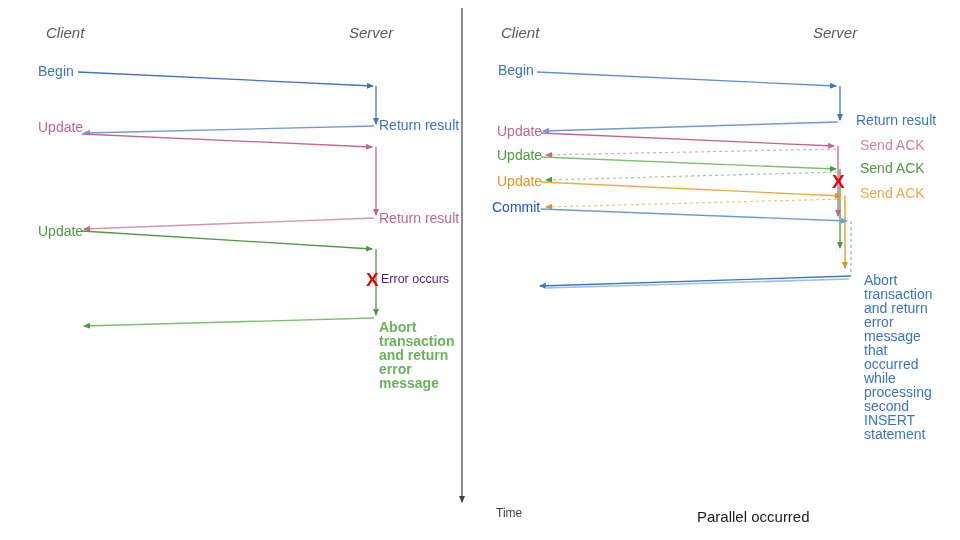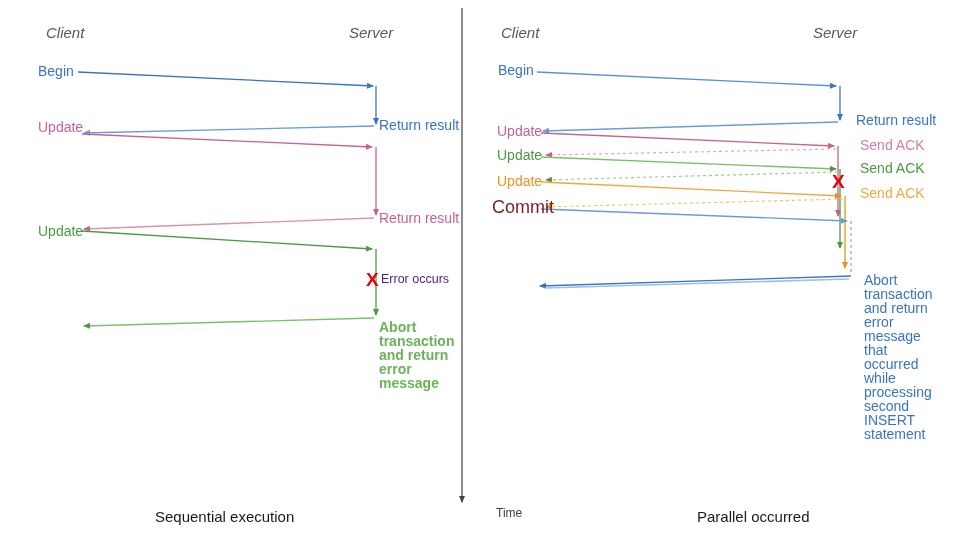--- a/index.html
+++ b/index.html
@@ -148,38 +148,37 @@
   <div class="msg" style="left:379px;top:118px;color:#3a74c4;">Return result</div>
   <div class="msg" style="left:38px;top:120px;color:#c4648f;">Update</div>
   <div class="msg" style="left:379px;top:211px;color:#c4648f;">Return result</div>
   <div class="msg" style="left:38px;top:224px;color:#4a9a3f;">Update</div>
 
   <div class="err-x" style="left:366px;top:270px;">X</div>
   <div class="err-label" style="left:381px;top:272px;">Error occurs</div>
 
   <div class="msg multi" style="left:379px;top:312px;width:84px;color:#6ab35a;font-weight:bold;">Abort transaction and return error message</div>
 
-  <div class="caption" style="left:155px;top:508px;">Sequential execution</div>
 
   <div class="lane-title" style="left:501px;top:24px;">Client</div>
   <div class="lane-title" style="left:813px;top:24px;">Server</div>
 
   <div class="msg" style="left:498px;top:63px;color:#3a74c4;">Begin</div>
   <div class="msg" style="left:856px;top:113px;color:#3a74c4;">Return result</div>
 
   <div class="msg" style="left:497px;top:124px;color:#c4648f;">Update</div>
   <div class="msg" style="left:860px;top:138px;color:#d07fa4;">Send ACK</div>
 
   <div class="msg" style="left:497px;top:148px;color:#4a9a3f;">Update</div>
   <div class="msg" style="left:860px;top:161px;color:#4a9a3f;">Send ACK</div>
 
   <div class="msg" style="left:497px;top:174px;color:#e8921e;">Update</div>
   <div class="msg" style="left:860px;top:186px;color:#f0a83f;">Send ACK</div>
 
-  <div class="msg" style="left:492px;top:200px;color:#7f1d1d;font-size:18px;">Commit</div>
+  <div class="msg" style="left:492px;top:200px;color:#1d4ed8;font-size:14px;">Commit</div>
 
   <div class="err-x" style="left:832px;top:172px;">X</div>
 
   <div class="msg multi" style="left:864px;top:265px;width:78px;color:#3a74c4;">Abort transaction and return error message that occurred while processing second INSERT statement</div>
 
   <div class="caption" style="left:697px;top:508px;">Parallel occurred</div>
 
   <div class="axis-label" style="left:448px;top:506px;">Time</div>
 
 </div>

